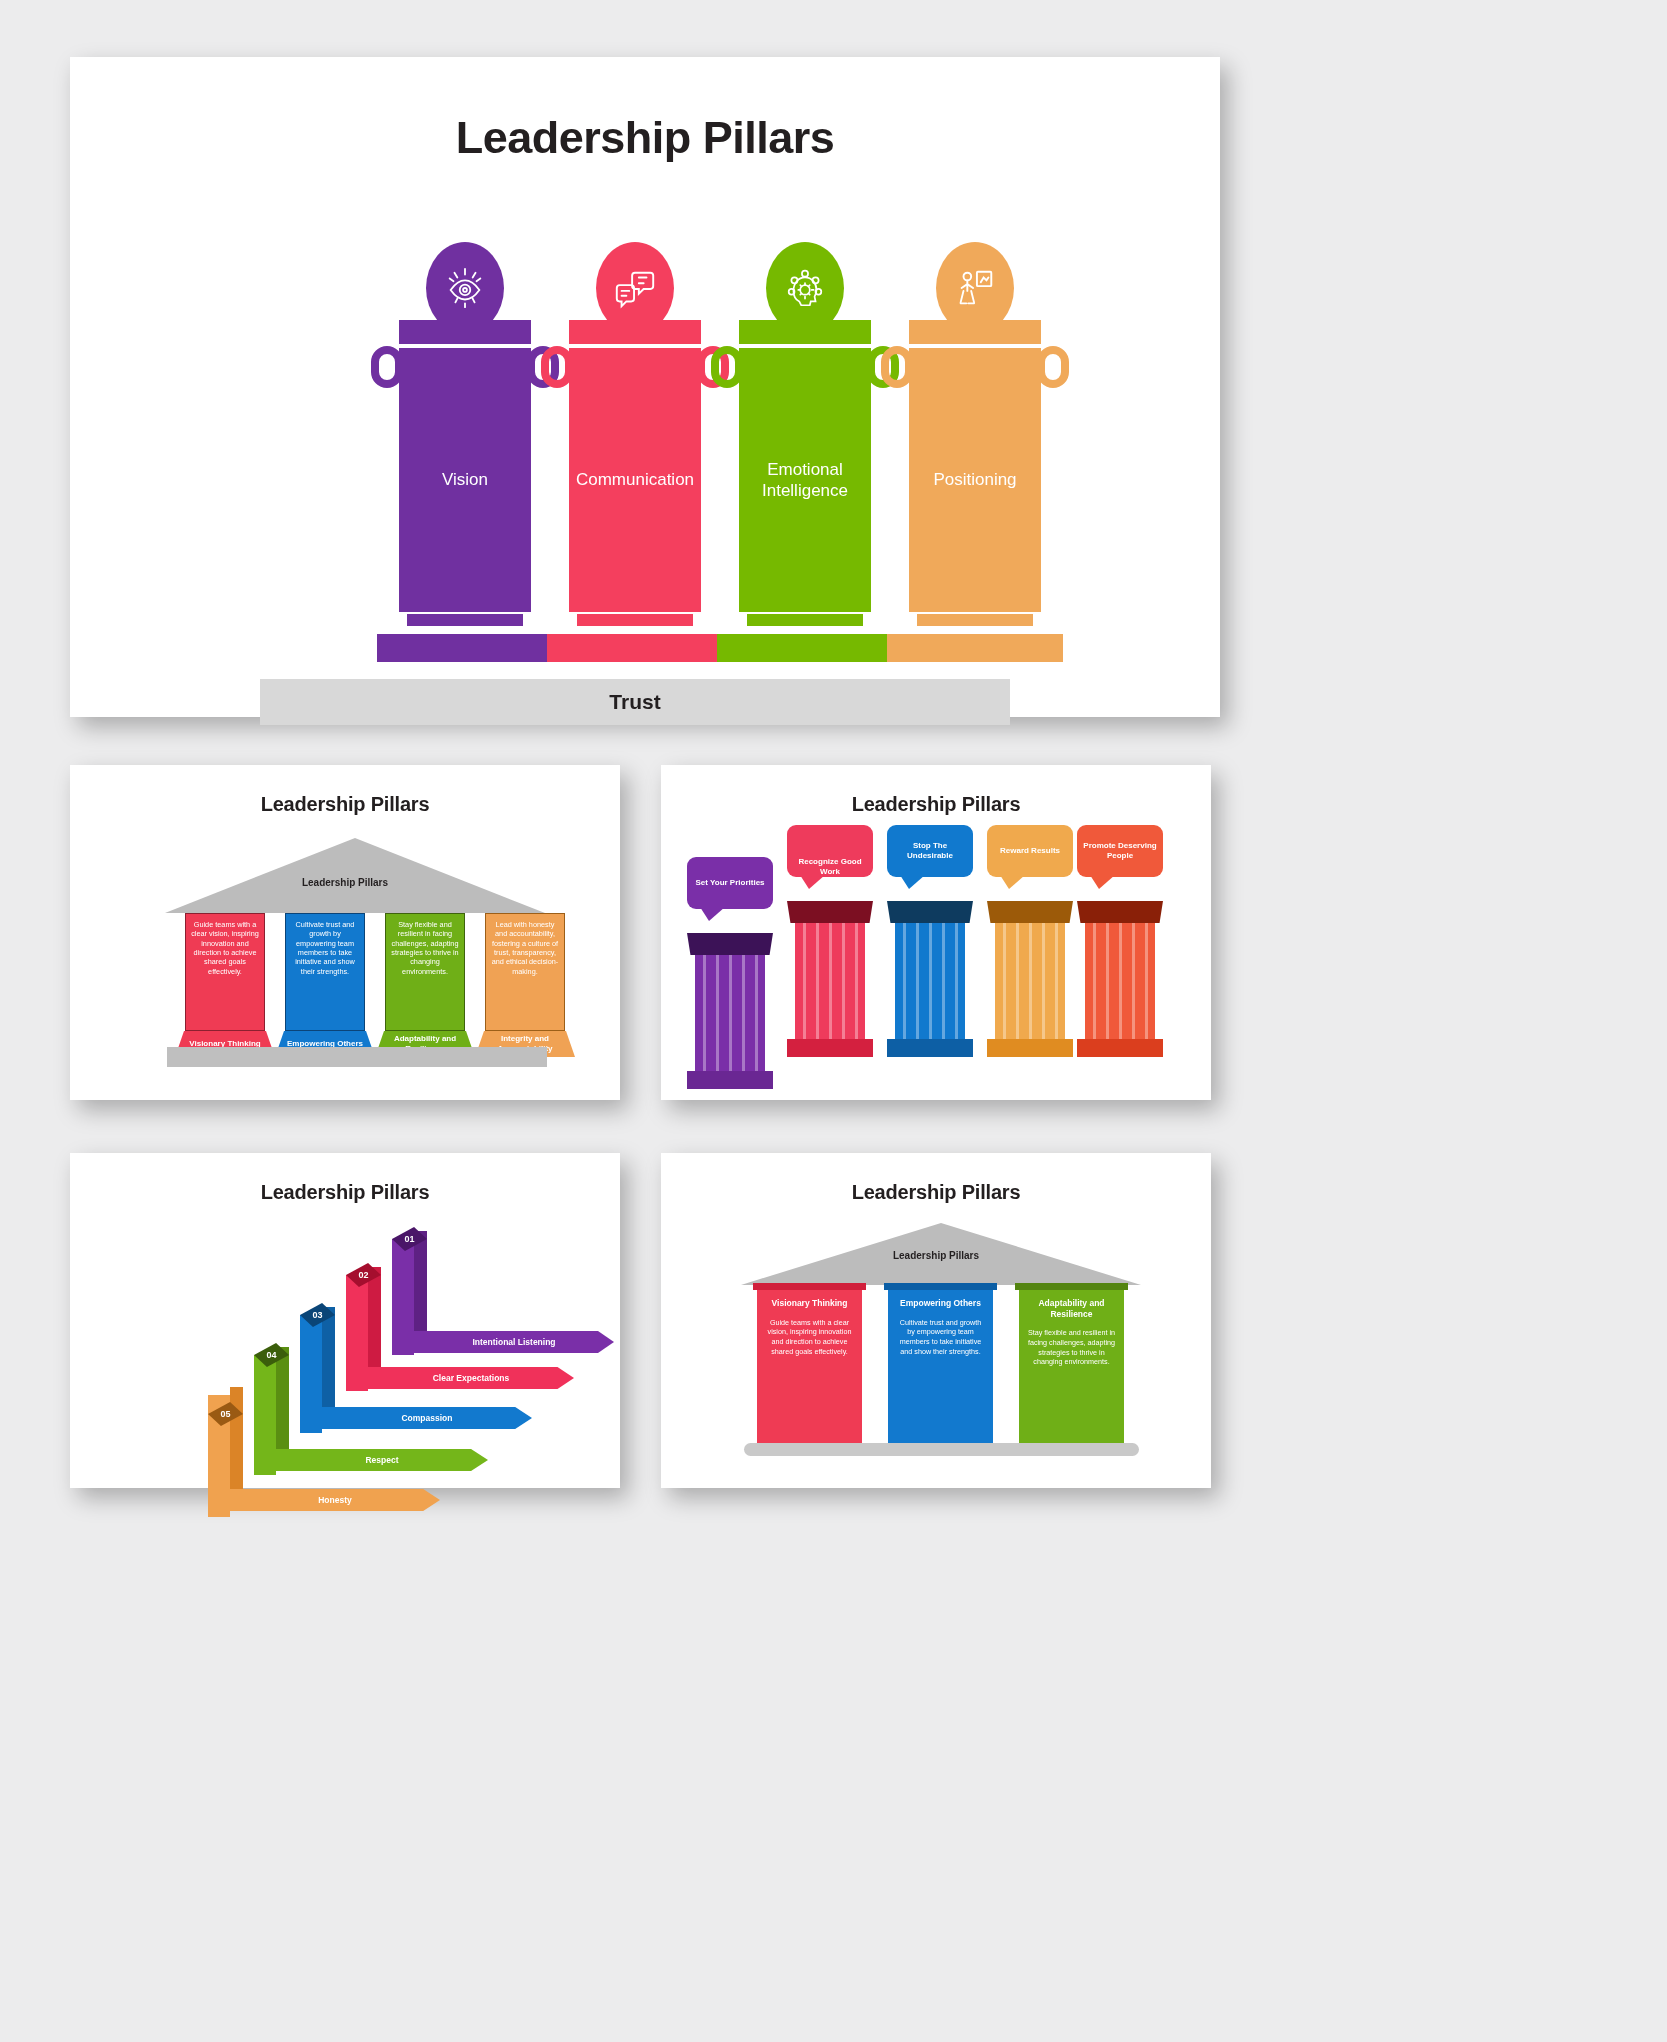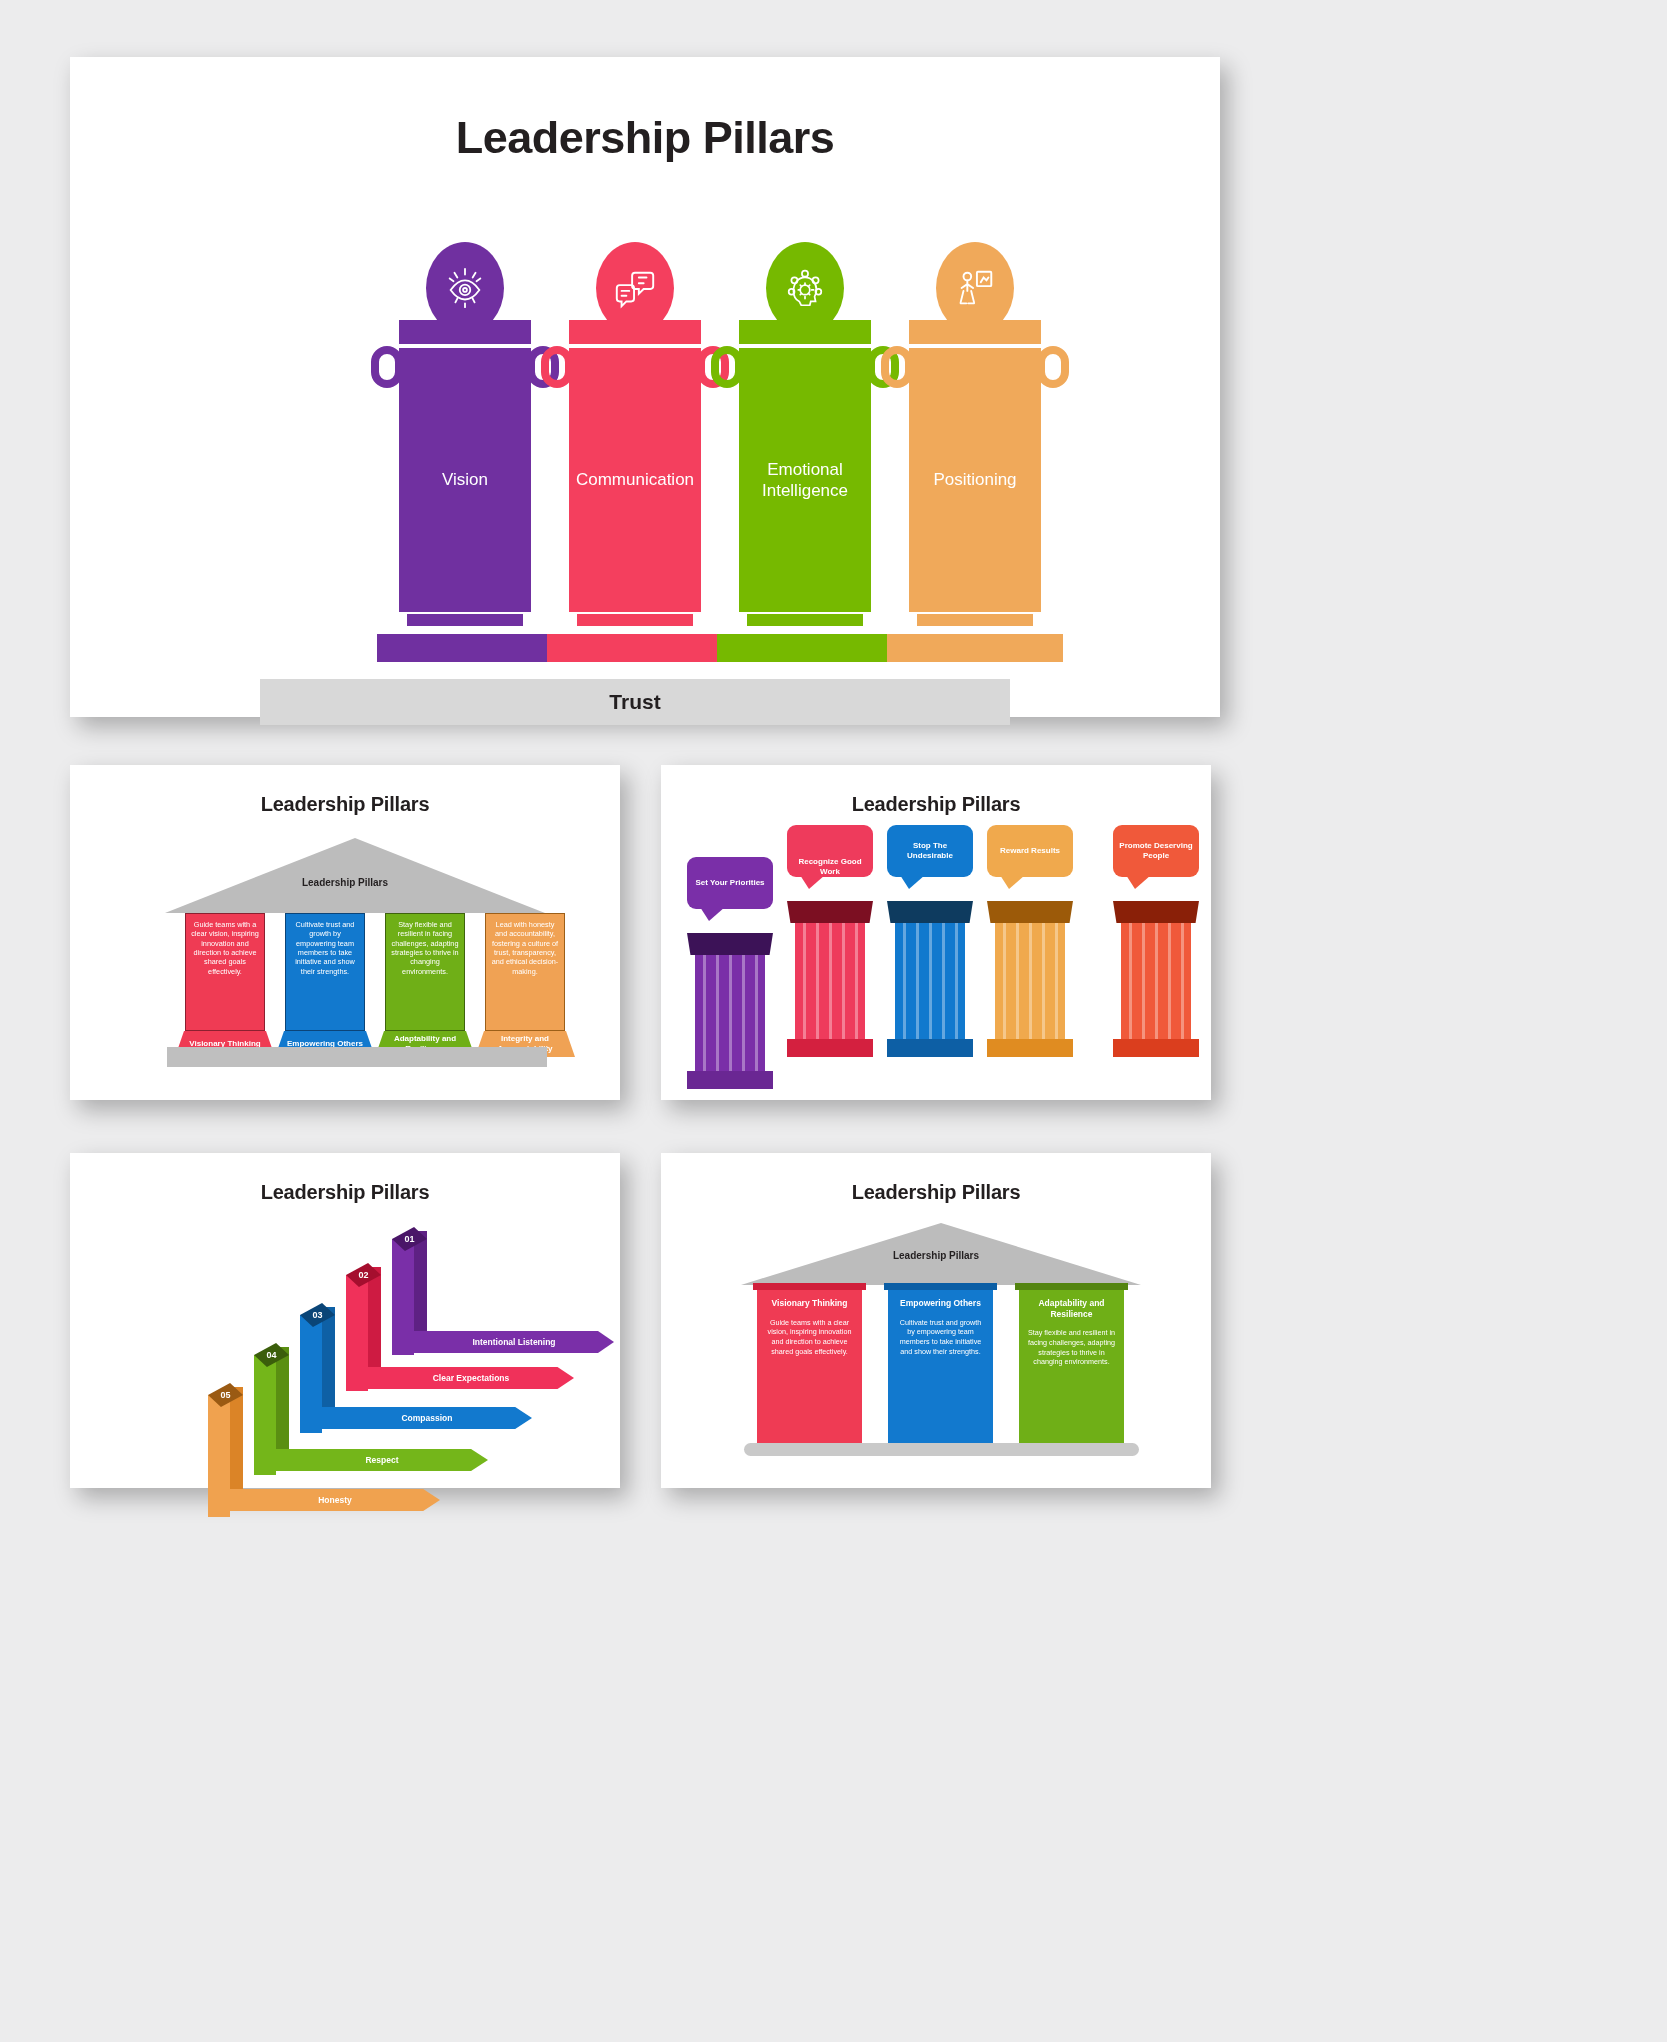--- a/index.html
+++ b/index.html
@@ -292,21 +292,21 @@
         <div class="col-cap" style="background: rgb(156, 90, 9); clip-path: polygon(0px 0px, 100% 0px, 96% 100%, 4% 100%);"></div>
         <div class="col-shaft" style="background: rgb(240, 169, 77);">
           <div class="flute" style="left: 8px;"></div>
           <div class="flute" style="left: 21px;"></div>
           <div class="flute" style="left: 34px;"></div>
           <div class="flute" style="left: 47px;"></div>
           <div class="flute" style="left: 60px;"></div>
         </div>
         <div class="col-foot" style="background: rgb(224, 140, 33);"></div>
       </div>
-      <div class="bub-col" style="left: 452px; width: 72px;">
+      <div class="bub-col" style="left: 416px; width: 72px;">
         <div class="bubble" style="background: rgb(240, 89, 58); color: rgb(240, 89, 58);">
           <span style="color: rgb(255, 255, 255);">Promote Deserving People</span>
         </div>
         <div class="col-cap" style="background: rgb(138, 32, 8); clip-path: polygon(0px 0px, 100% 0px, 96% 100%, 4% 100%);"></div>
         <div class="col-shaft" style="background: rgb(240, 89, 58);">
           <div class="flute" style="left: 8px;"></div>
           <div class="flute" style="left: 21px;"></div>
           <div class="flute" style="left: 34px;"></div>
           <div class="flute" style="left: 47px;"></div>
           <div class="flute" style="left: 60px;"></div>
@@ -355,21 +355,21 @@
         <div class="top" style="background: rgb(59, 94, 11);">
           <span>04</span>
         </div>
       </div>
       <div class="arrow" style="left: 206px; top: 296px; width: 212px; background: rgb(116, 182, 26); clip-path: polygon(0px 0px, 92% 0px, 100% 50%, 92% 100%, 0px 100%);">
         <span>Respect</span>
       </div>
       <div class="bar3d" style="left: 138px; top: 230px; width: 35px; height: 146px;">
         <div class="side" style="height: 122px; background: rgb(219, 132, 39);"></div>
         <div class="front" style="height: 122px; background: rgb(240, 162, 79);"></div>
-        <div class="top" style="background: rgb(154, 90, 19);">
+        <div class="top" style="background: rgb(154, 90, 19); margin-top: 19px;">
           <span>05</span>
         </div>
       </div>
       <div class="arrow" style="left: 160px; top: 336px; width: 210px; background: rgb(240, 162, 79); clip-path: polygon(0px 0px, 92% 0px, 100% 50%, 92% 100%, 0px 100%);">
         <span>Honesty</span>
       </div>
     </div>
 </div>
 
 <div class="slide sm" id="slide-5">

